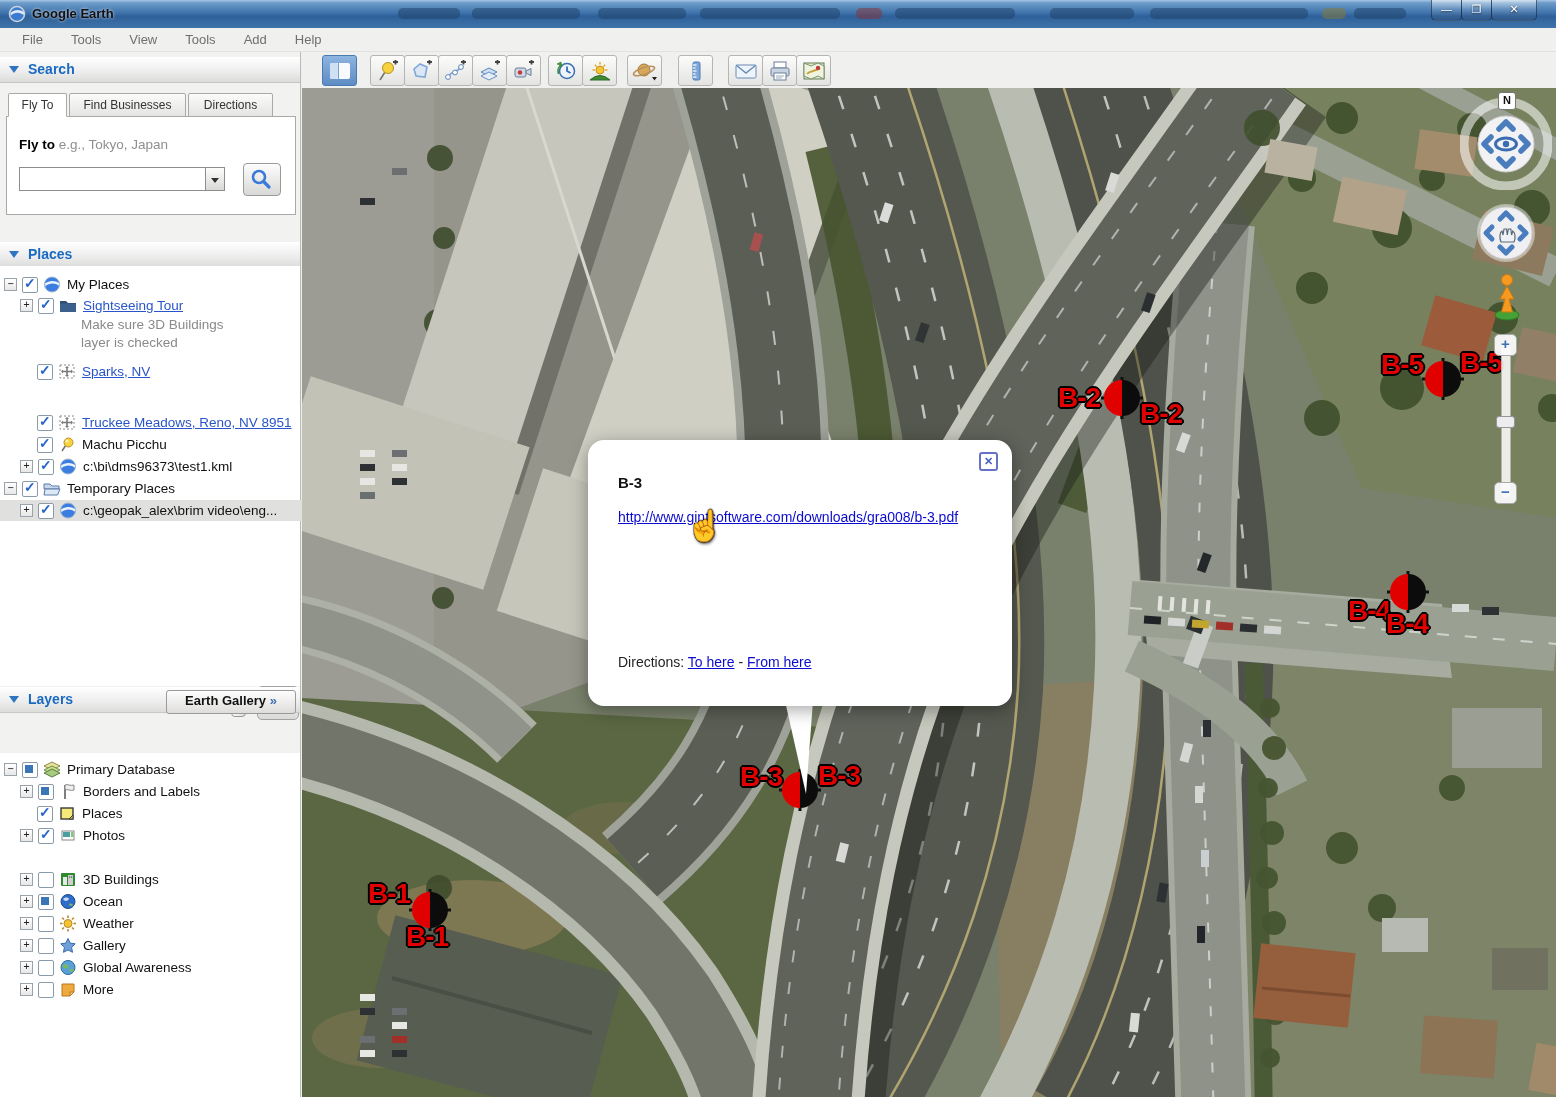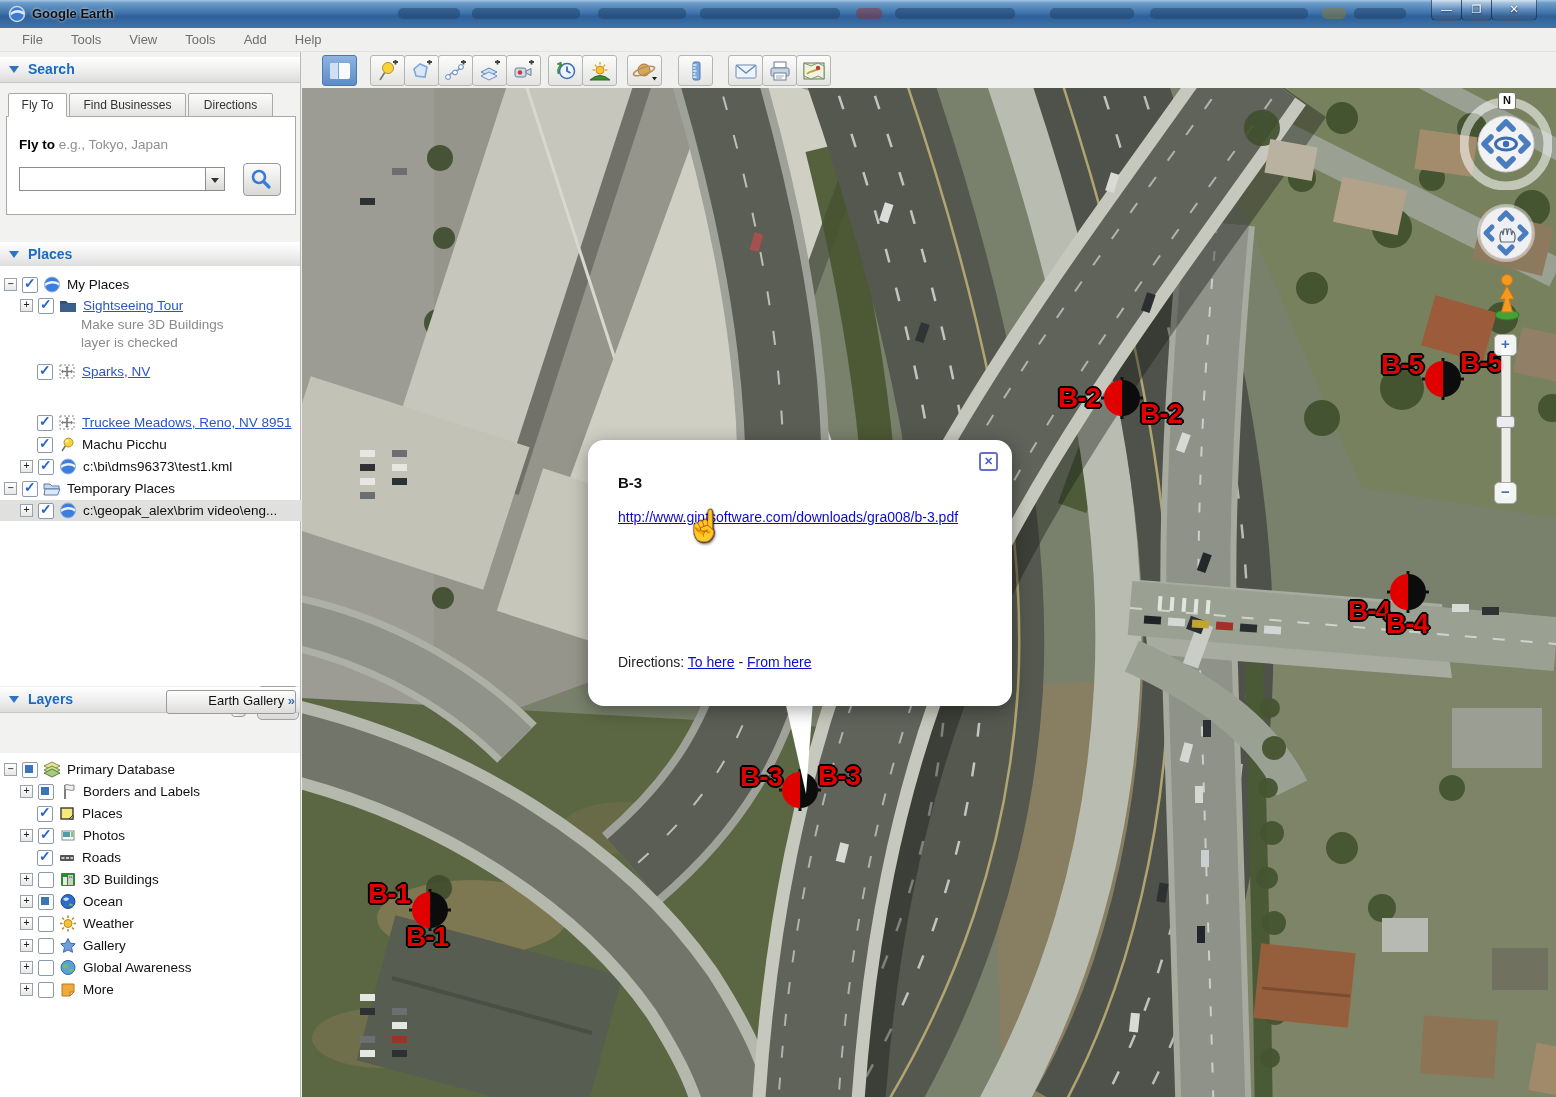--- a/index.html
+++ b/index.html
@@ -60,22 +60,22 @@
   .tlink{color:#2a55c8;text-decoration:underline;}
   .tnote{position:absolute;left:81px;width:175px;font-size:13.5px;color:#8a8a8a;line-height:18px;}
   
   #ptrack{left:8px;width:228px;height:3px;border:1px solid #bdbdbb;border-radius:2px;background:#fafaf8;}
   #phandle{width:13px;height:26px;border:1px solid #9a9a98;border-radius:4px;
     background:linear-gradient(90deg,#fdfdfd,#dcdcda);}
   #folderbtn{width:40px;height:32px;border:1px solid #a2a2a0;border-radius:5px;
     background:linear-gradient(180deg,#fdfdfd,#dadad8);}
   
   #gallery-btn{position:absolute;right:4px;top:2px;height:22px;width:128px;border:1px solid #9a9a98;border-radius:3px;
-    background:linear-gradient(180deg,#fefefe,#dedddb);font-size:13px;font-weight:normal;color:#111;
-    text-align:right;line-height:20px;}
+    background:linear-gradient(180deg,#fefefe,#dedddb);font-size:13px;font-weight:bold;color:#111;
+    text-align:center;line-height:20px;}
   #gallery-btn b{color:#3d6fb4;}
   
   #toolstrip{left:302px;top:52px;width:1254px;height:36px;background:#f0f0ef;border-bottom:1px solid #cfcfcd;}
   .tbtn{position:absolute;top:3px;width:33px;height:29px;border:1px solid #b5b5b3;border-radius:3px;
     background:linear-gradient(180deg,#fcfcfb,#e3e3e1);display:flex;align-items:center;justify-content:center;}
   .tbtn.pressed{background:linear-gradient(180deg,#8fb4e0,#5d8cc4);border-color:#4a7ab2;}
   
   #map{left:302px;top:88px;width:1254px;height:1009px;overflow:hidden;}
   
   .mk{position:absolute;width:44px;height:44px;}
@@ -324,31 +324,20 @@
       <span class="cb checked"></span>
       <span class="ticn">
         <svg width="18" height="17" viewBox="0 0 18 17">
             <rect x="3" y="4" width="12" height="9" fill="#fff" stroke="#888"></rect>
             <rect x="4" y="5" width="7" height="5" fill="#4aa0a0"></rect>
             <rect x="12" y="5" width="2.5" height="5" fill="#8ac07a"></rect>
           </svg></span>
       <span class="tlabel">Photos</span>
     </div>
 
-    <div class="trow" style="top:94px;padding-left:37px">
-      <span class="cb checked" style="margin-left:0"></span>
-      <span class="ticn">
-        <svg width="18" height="17" viewBox="0 0 18 17">
-            <rect x="2" y="6" width="14" height="6" fill="#555" rx="1"></rect>
-            <line x1="3.5" y1="9" x2="6.5" y2="9" stroke="#fff" stroke-width="1.4"></line>
-            <line x1="8" y1="9" x2="11" y2="9" stroke="#fff" stroke-width="1.4"></line>
-            <line x1="12.5" y1="9" x2="15" y2="9" stroke="#fff" stroke-width="1.4"></line>
-          </svg></span>
-      <span class="tlabel">Roads</span>
-    </div>
 
     <div class="trow" style="top:116px;padding-left:20px">
       <span class="exp">+</span>
       <span class="cb"></span>
       <span class="ticn">
         <svg width="18" height="17" viewBox="0 0 18 17">
             <rect x="2" y="2" width="14" height="13" fill="#2e8a2e" rx="1"></rect>
             <rect x="4" y="6" width="4" height="8" fill="#e8e8e8"></rect>
             <rect x="9" y="4" width="5" height="10" fill="#cfcfcf"></rect>
             <rect x="10" y="5.5" width="1.2" height="1.2" fill="#555"></rect>

